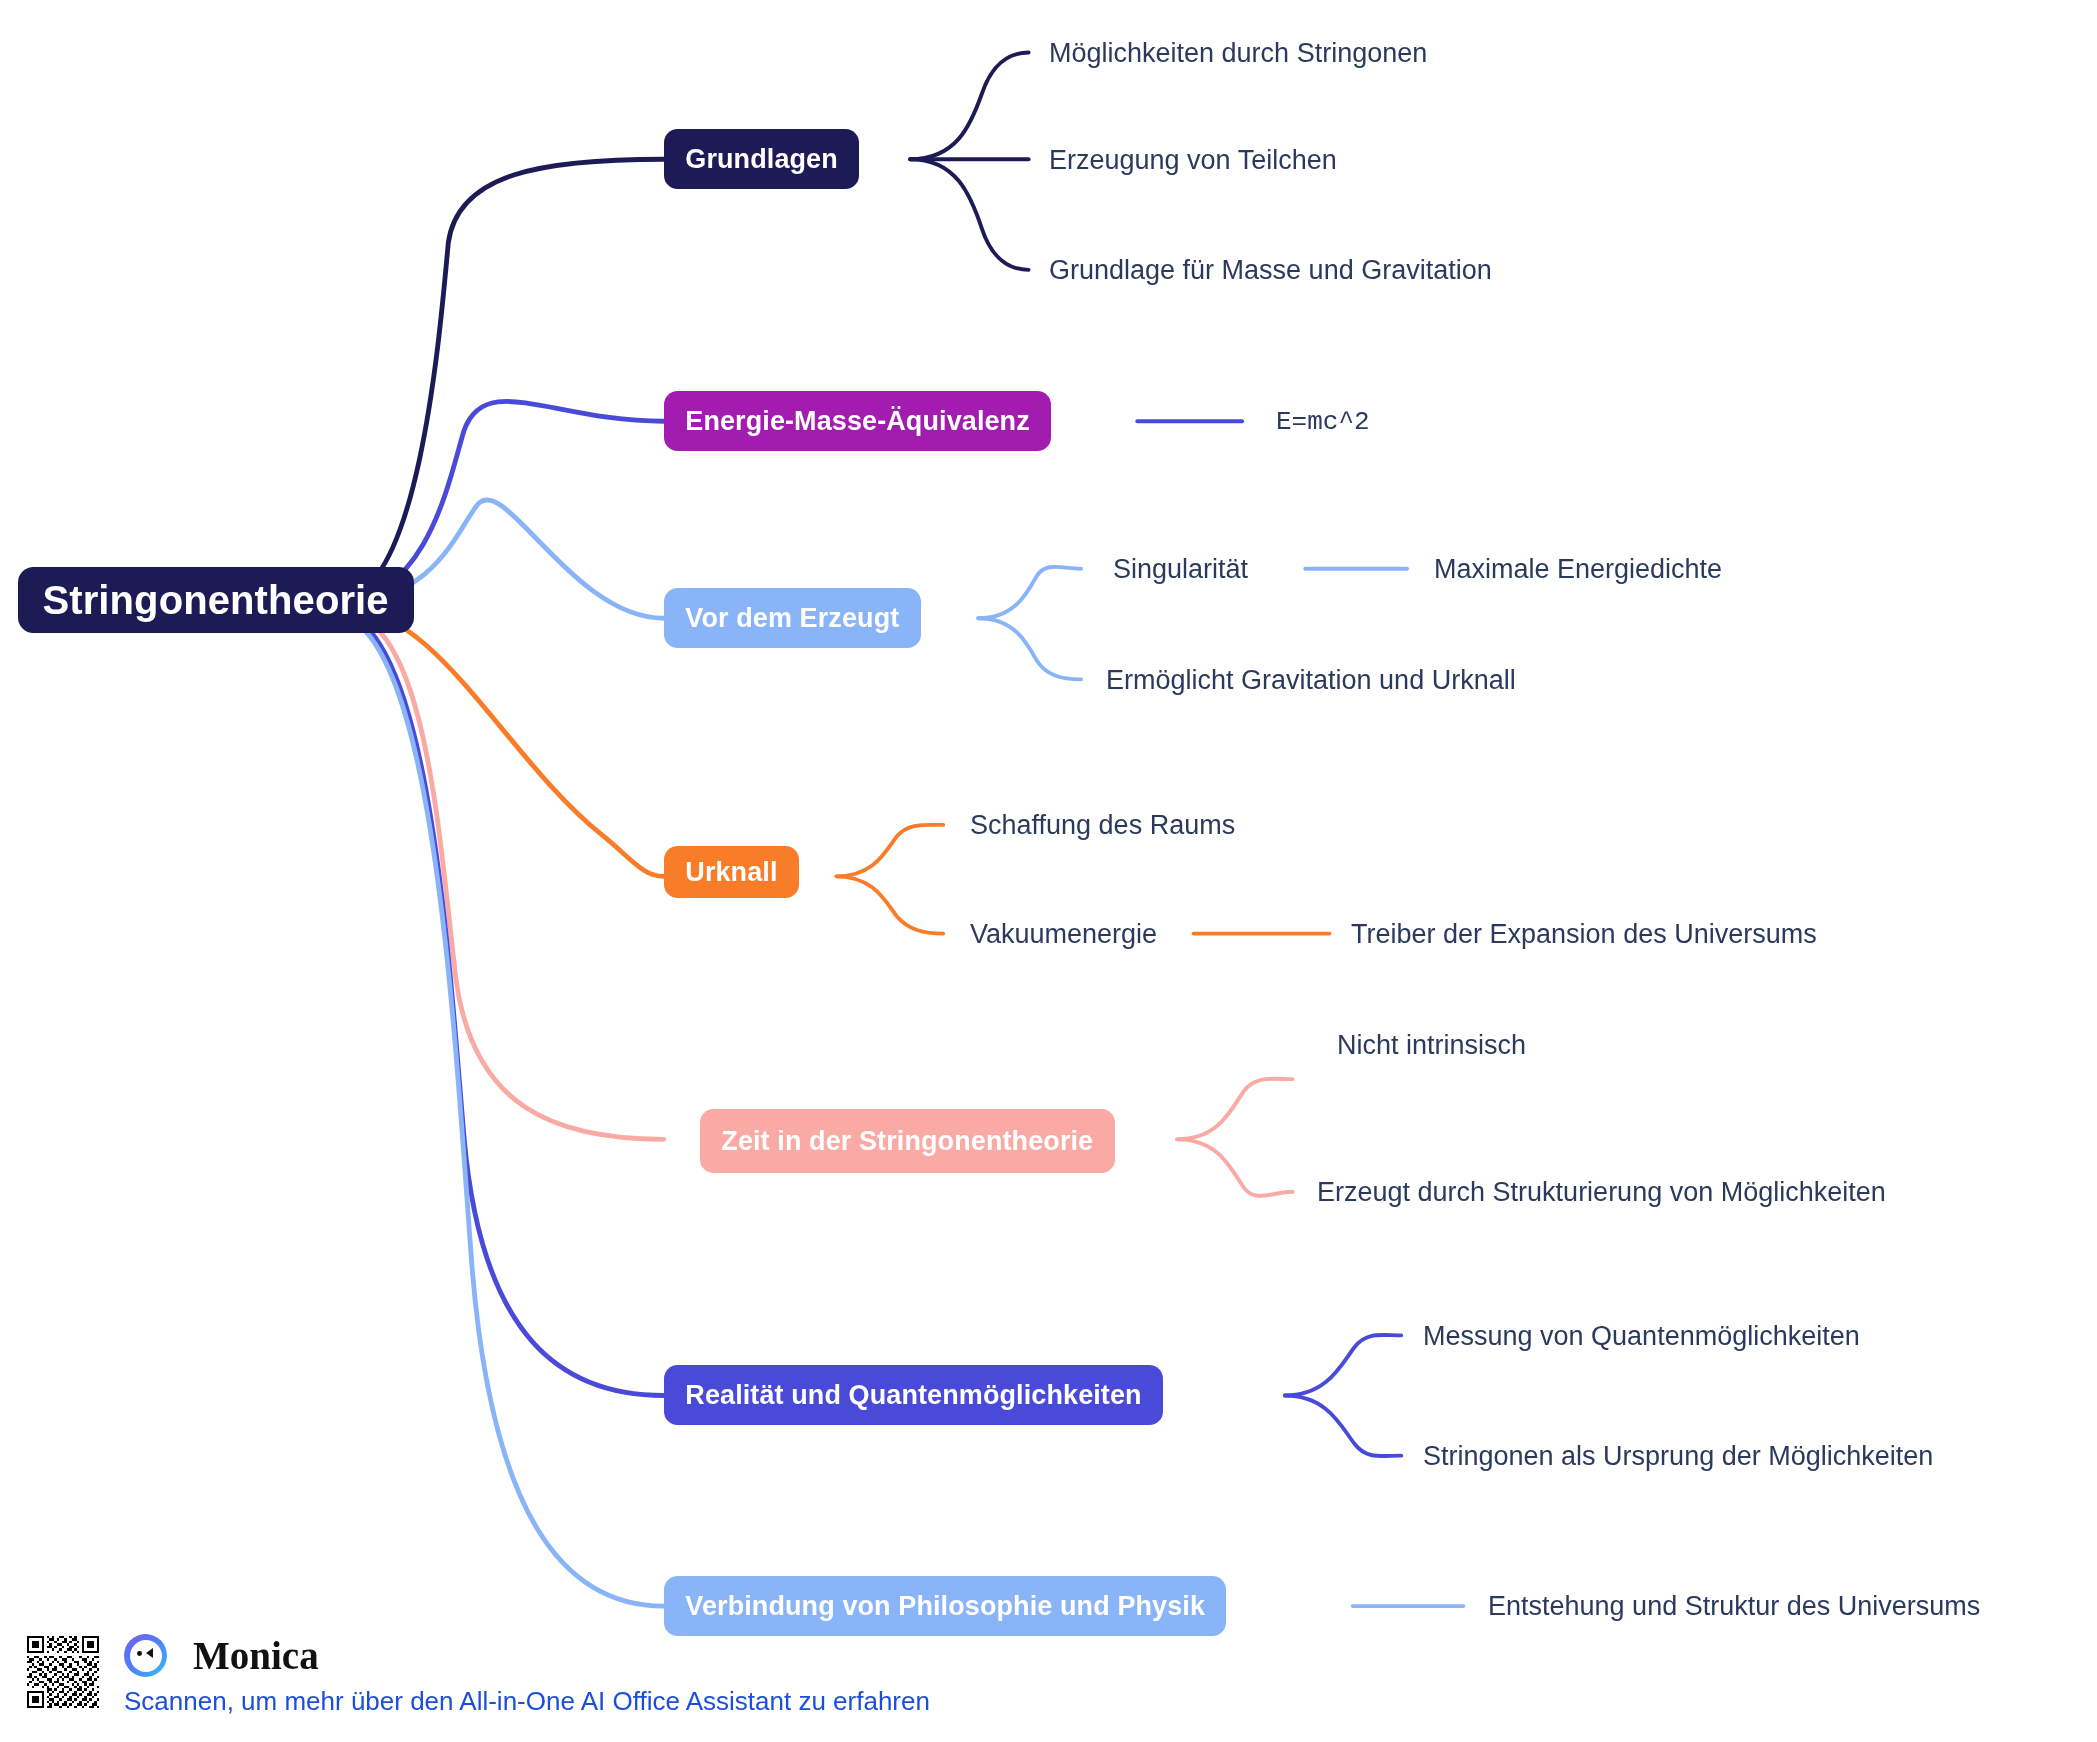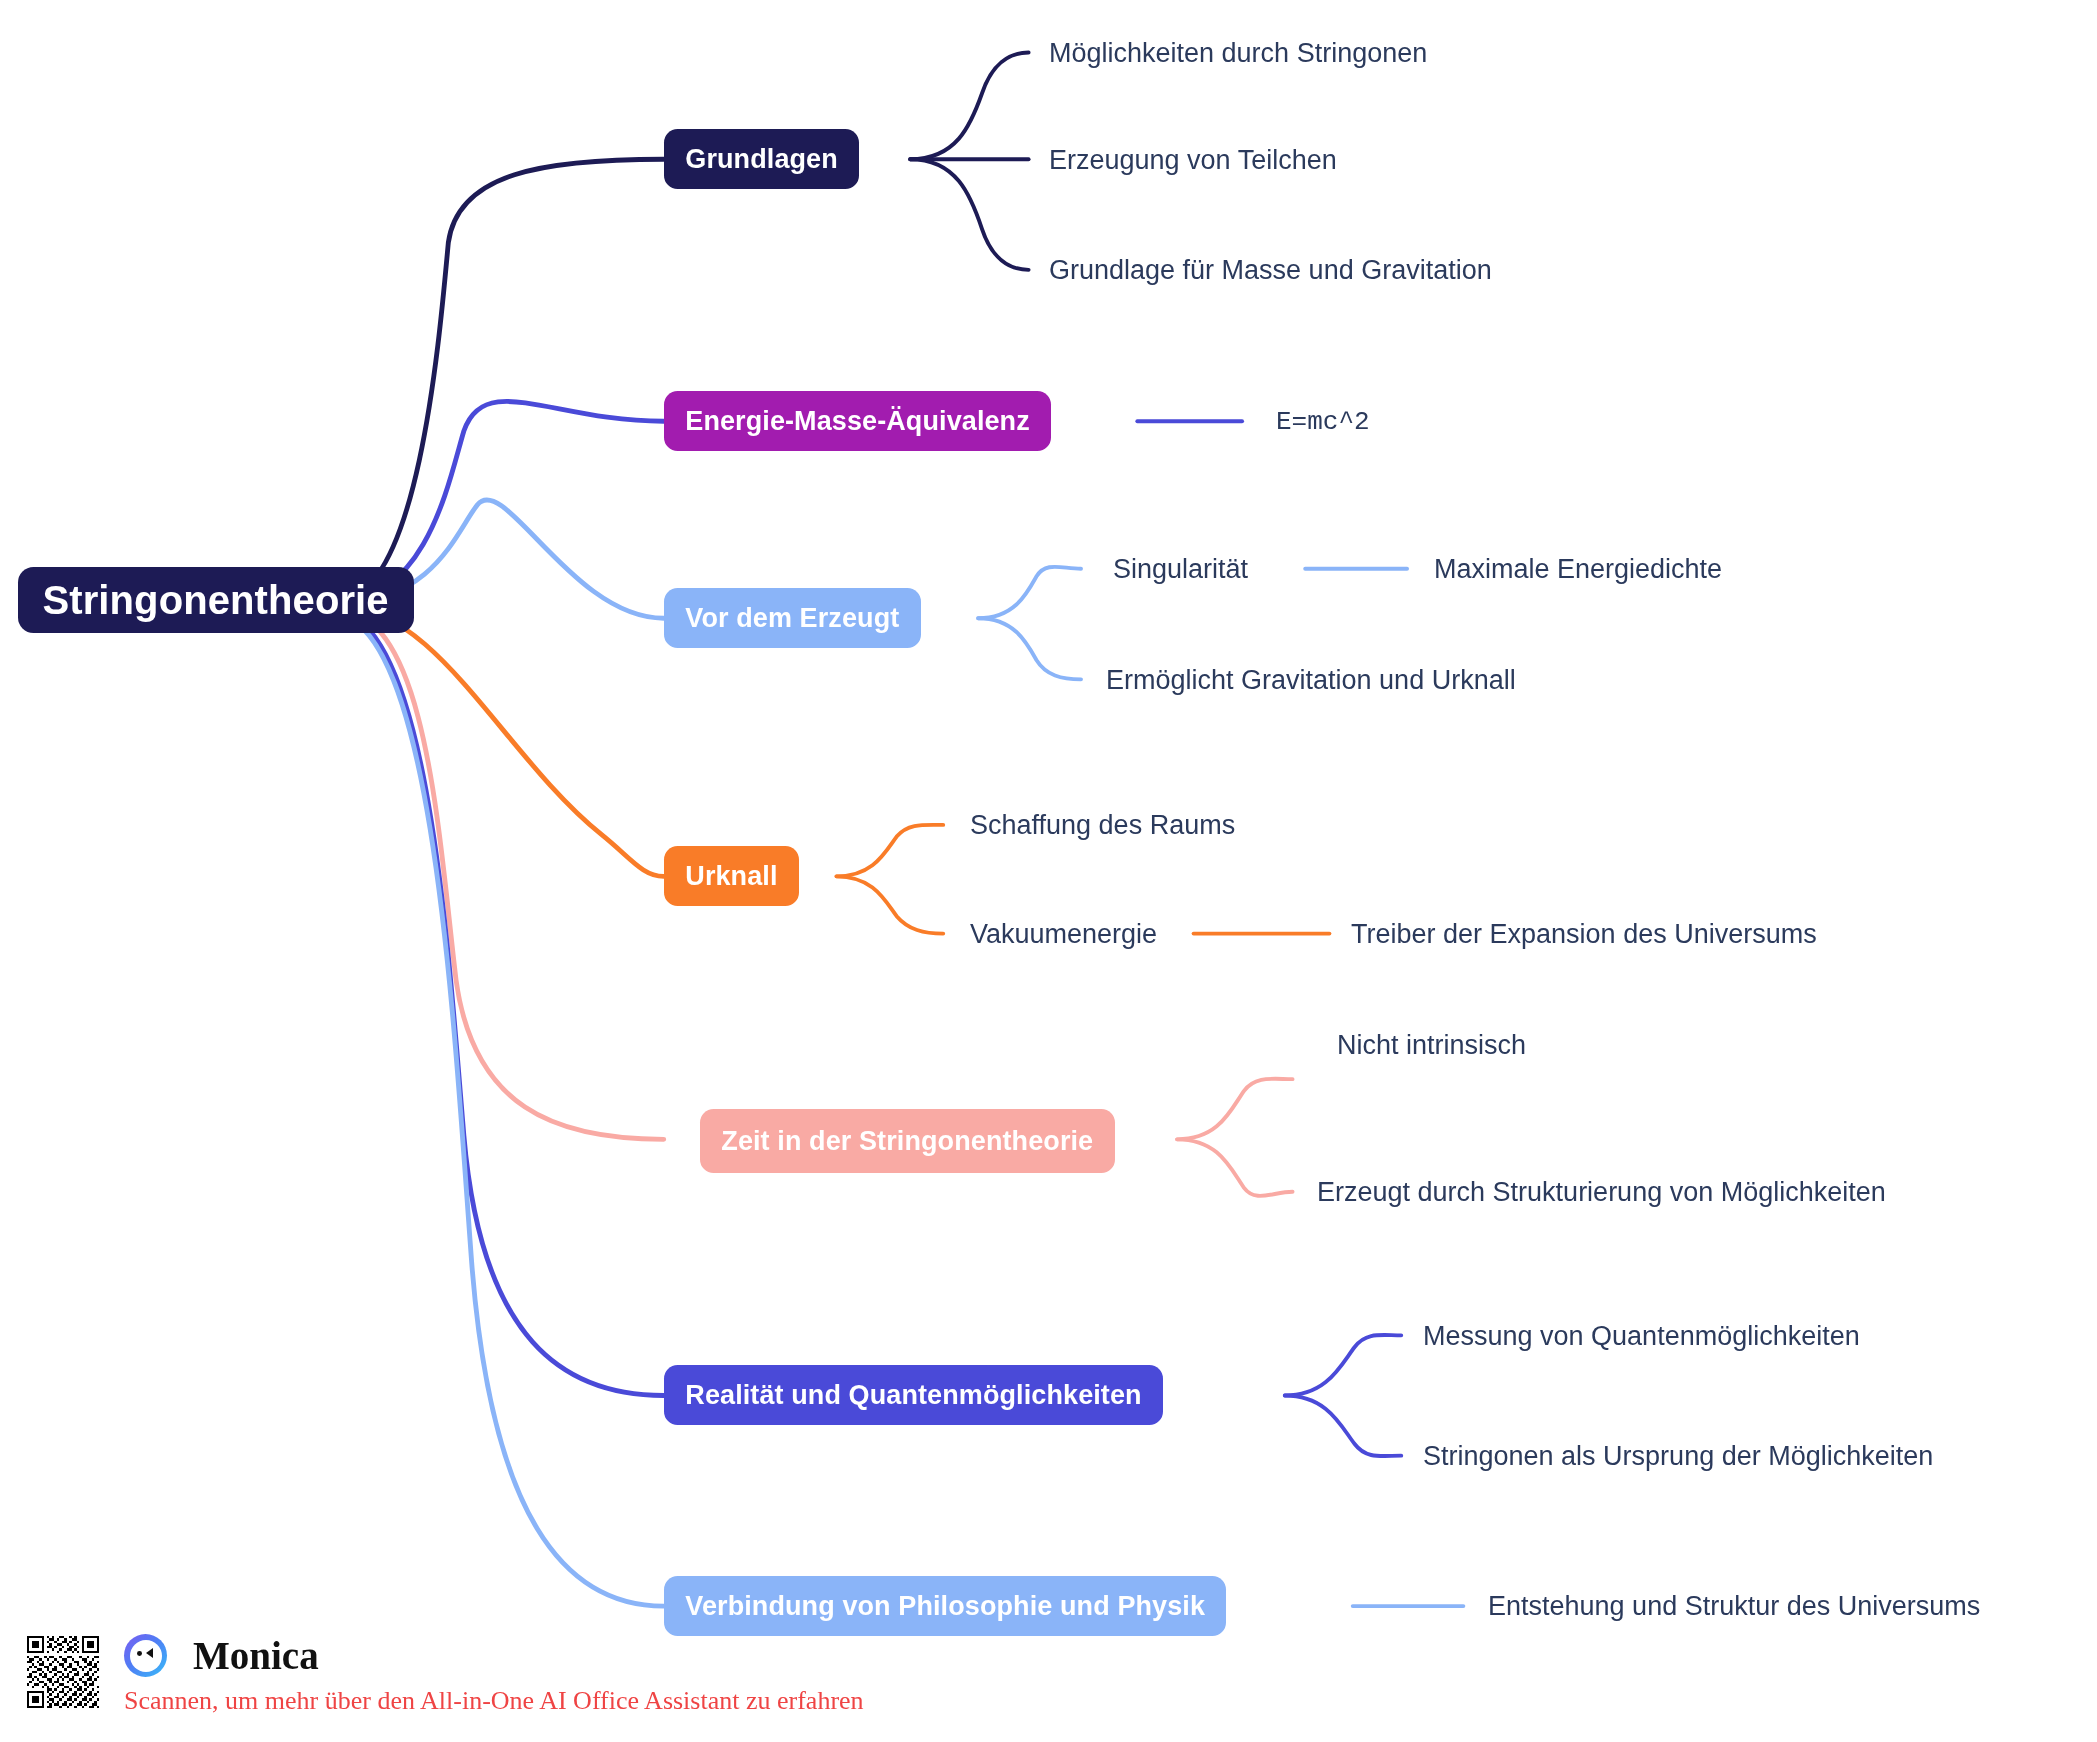--- a/index.html
+++ b/index.html
@@ -45,21 +45,21 @@
   #monica-mark{width:43px;height:43px;border-radius:50%;
      background:linear-gradient(135deg,#7b5cf0 0%,#4f7df5 45%,#38bdf8 100%);
      display:flex;align-items:center;justify-content:center;position:relative;}
   #monica-mark .inner{width:32px;height:32px;border-radius:50%;background:#ffffff;position:relative;}
   #monica-mark .eye{position:absolute;top:11.6px;width:4.9px;height:4.9px;border-radius:50%;background:#111;}
   #monica-mark .eye.l{left:7.8px;}
   #monica-mark .arrow{position:absolute;left:16.5px;top:8.7px;width:0;height:0;
      border-top:5.8px solid transparent;border-bottom:5.8px solid transparent;border-right:7.8px solid #111;}
   #brandname{font-family:"Liberation Serif","DejaVu Serif",serif;font-weight:700;font-size:39px;color:#111111;line-height:1;}
   #tagline{position:absolute;left:97px;top:54px;
-     font-family:Liberation Serif, serif;font-size:26px;color:#ef4444;line-height:1;white-space:nowrap;}
+     font-family:Liberation Sans, sans-serif;font-size:26px;color:#1d4ed8;line-height:1;white-space:nowrap;}
 </style>
 </head>
 <body>
 
 <svg id="map" viewBox="0 0 2162 1796" xmlns="http://www.w3.org/2000/svg">
   <g>
     <path class="edge" d="M352,618 C430,610 452,360 462,250 C472,178 560,164 684,164" stroke="#1d1b55" stroke-width="5"></path>
     <path class="edge" d="M352,620 C440,614 462,498 478,444 C500,382 570,434 684,434" stroke="#4a4ad8" stroke-width="5"></path>
     <path class="edge" d="M352,622 C448,618 470,548 492,520 C520,486 590,637 684,637" stroke="#8ab4f8" stroke-width="5"></path>
     <path class="edge" d="M352,625 C450,625 520,780 620,860 C650,884 662,903 684,903" stroke="#f97c28" stroke-width="5"></path>
@@ -114,21 +114,21 @@
 </div>
 
 <div class="node lvl1" style="left:664px;top:391px;height:60px;background:#a21caf;">
   <span>Energie-Masse-Äquivalenz</span>
 </div>
 
 <div class="node lvl1" style="left:664px;top:588px;height:60px;background:#8ab4f8;">
   <span>Vor dem Erzeugt</span>
 </div>
 
-<div class="node lvl1" style="left:664px;top:846px;height:60px;background:#f97c28;">
+<div class="node lvl1" style="left:664px;top:846px;height:52px;background:#f97c28;">
   <span>Urknall</span>
 </div>
 
 <div class="node lvl1" style="left:664px;top:1109px;height:64px;background:#f9aaa4;margin-left:36px;">
   <span>Zeit in der Stringonentheorie</span>
 </div>
 
 <div class="node lvl1" style="left:664px;top:1365px;height:60px;background:#4a4ad8;">
   <span>Realität und Quantenmöglichkeiten</span>
 </div>

